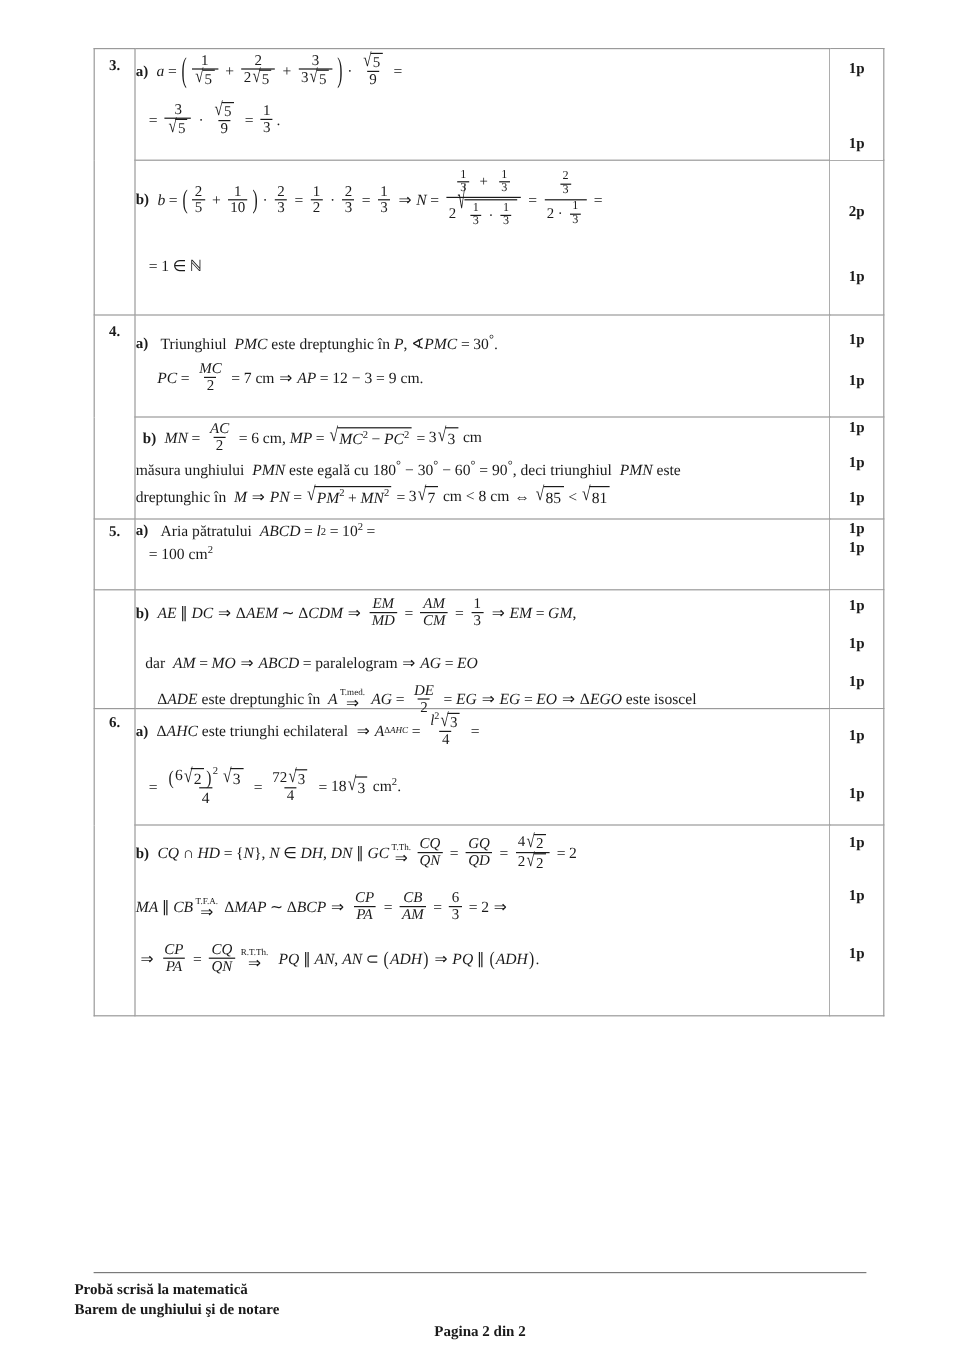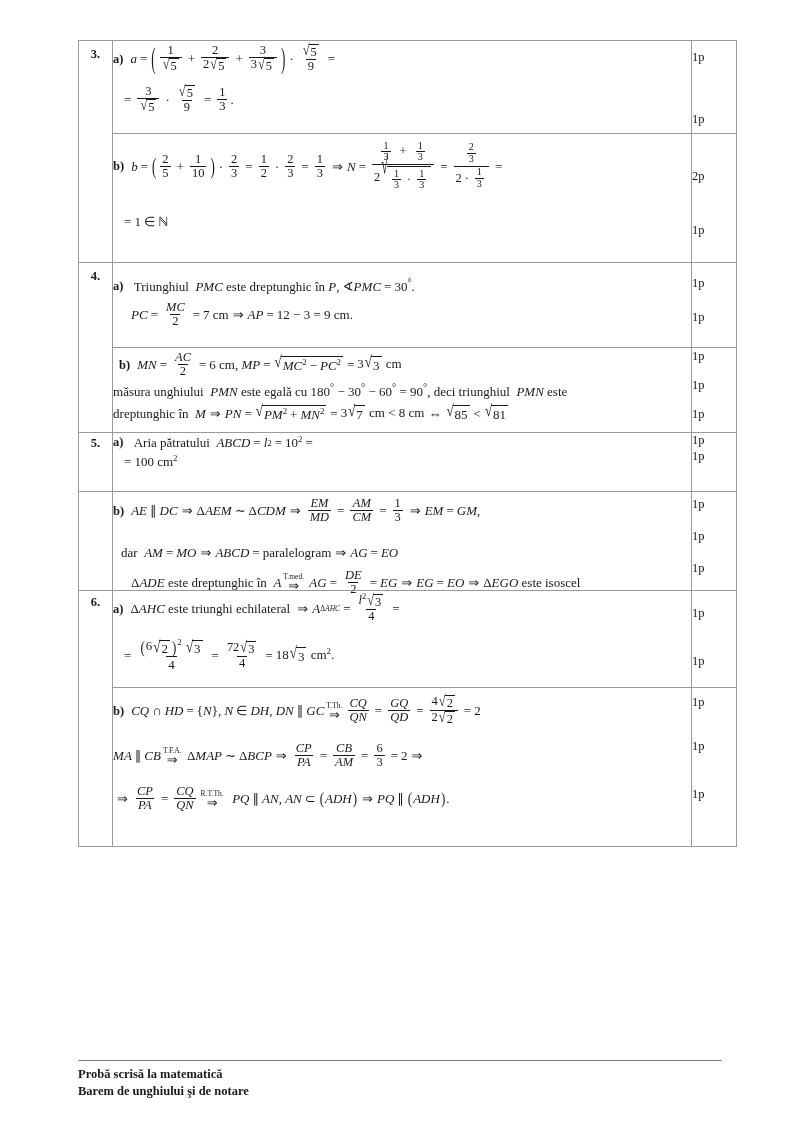--- a/index.html
+++ b/index.html
@@ -36,23 +36,23 @@
   .numcell{
     font-weight:bold;
     font-size:12.5px;
     text-align:center;
     padding-top:6px;
     font-family:"Liberation Serif", serif;
   }
   .ptscell{position:relative;}
 
   .pts{
-    font-weight:normal;
+    font-weight:bold;
     font-size:12.5px;
-    text-align:left;
+    text-align:center;
     line-height:1.1;
   }
   .pts-abs{position:absolute;left:0;width:100%;}
 
   
   .line{
     font-size:13px;
     line-height:1.25;
     margin:0 0 2px 0;
     white-space:nowrap;
@@ -123,21 +123,21 @@
 
   
   sub.ssub{font-size:0.58em;vertical-align:-0.25em;line-height:0;}
 
   
   .foot-rule{
     position:absolute;left:78px;top:1060px;width:644px;
     border-top:1px solid #7a7a7a;
   }
   .foot-left{
-    position:absolute;left:78px;top:1066px;
+    position:absolute;left:62px;top:1066px;
     font-size:12.5px;line-height:1.35;font-weight:bold;
   }
   .foot-center{
     position:absolute;left:0;top:1102px;width:800px;
     text-align:center;font-size:12.5px;font-weight:bold;
   }
 </style>
 </head>
 <body>
 
@@ -742,14 +742,15 @@
     </tr>
 
     </tbody>
   </table>
 
   <div class="foot-rule"></div>
   <div class="foot-left">
     <div>Probă scrisă la matematică</div>
     <div>Barem de unghiului şi de notare</div>
   </div>
+  <div class="foot-center">Pagina 2 din 2</div>
 
 </div>
 
 </body></html>

